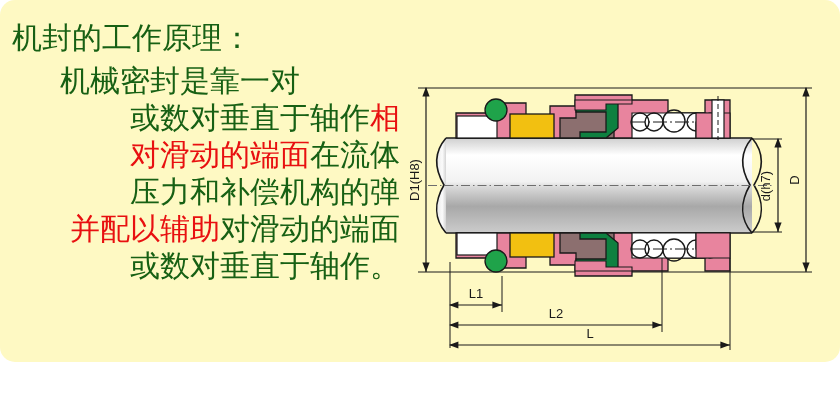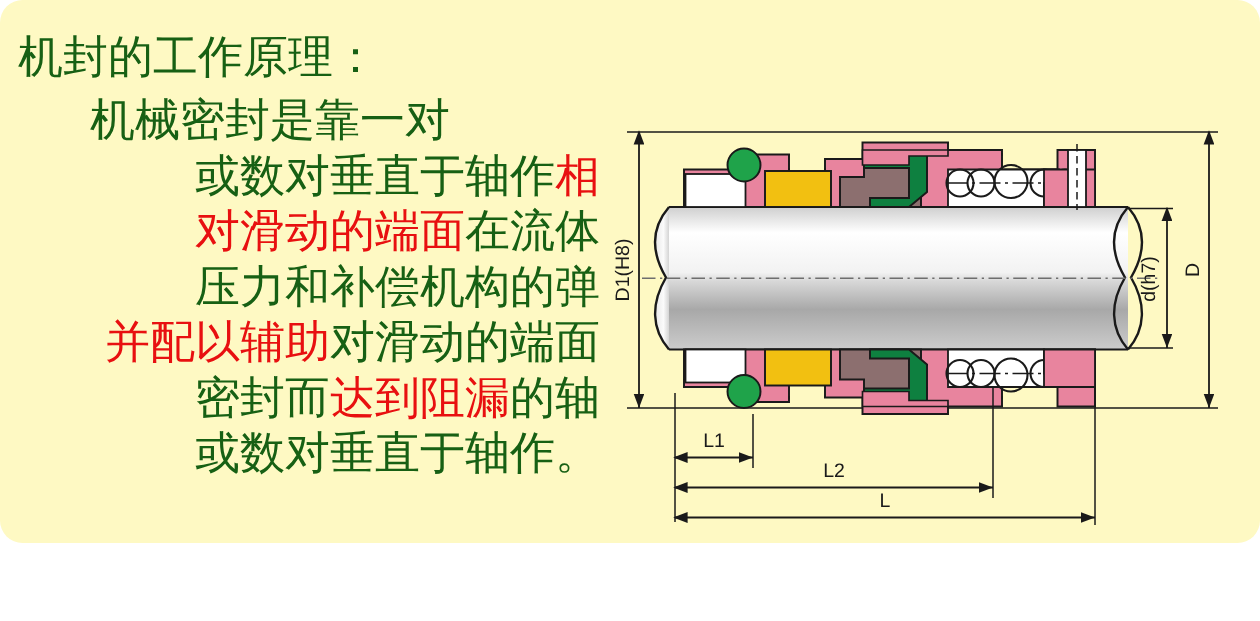--- a/index.html
+++ b/index.html
@@ -87,21 +87,20 @@
 <div id="root">
 
   <div class="text-col">
     <div class="slide-title">机封的工作原理：</div>
     <div class="body-lines" id="body-lines">
         <div class="body-line indent"><span>机械密封是靠一对</span></div>
         <div class="body-line"><span>或数对垂直于轴作</span><span class="hl">相</span></div>
         <div class="body-line"><span class="hl">对滑动的端面</span><span>在流体</span></div>
         <div class="body-line"><span>压力和补偿机构的弹</span></div>
         <div class="body-line"><span class="hl">并配以辅助</span><span>对滑动的端面</span></div>
-        <div class="body-line"><span>密封而</span><span class="hl">达到阻漏</span><span>的轴</span></div>
         <div class="body-line"><span>或数对垂直于轴作。</span></div>
       </div>
   </div>
 
   <div class="drawing">
     <svg width="440" height="414" viewBox="0 0 440 414" xmlns="http://www.w3.org/2000/svg">
       <defs>
         <linearGradient id="shaftGrad" x1="0" y1="0" x2="0" y2="1">
           <stop offset="0%" stop-color="#cfcfcf"></stop>
           <stop offset="18%" stop-color="#ffffff"></stop>

